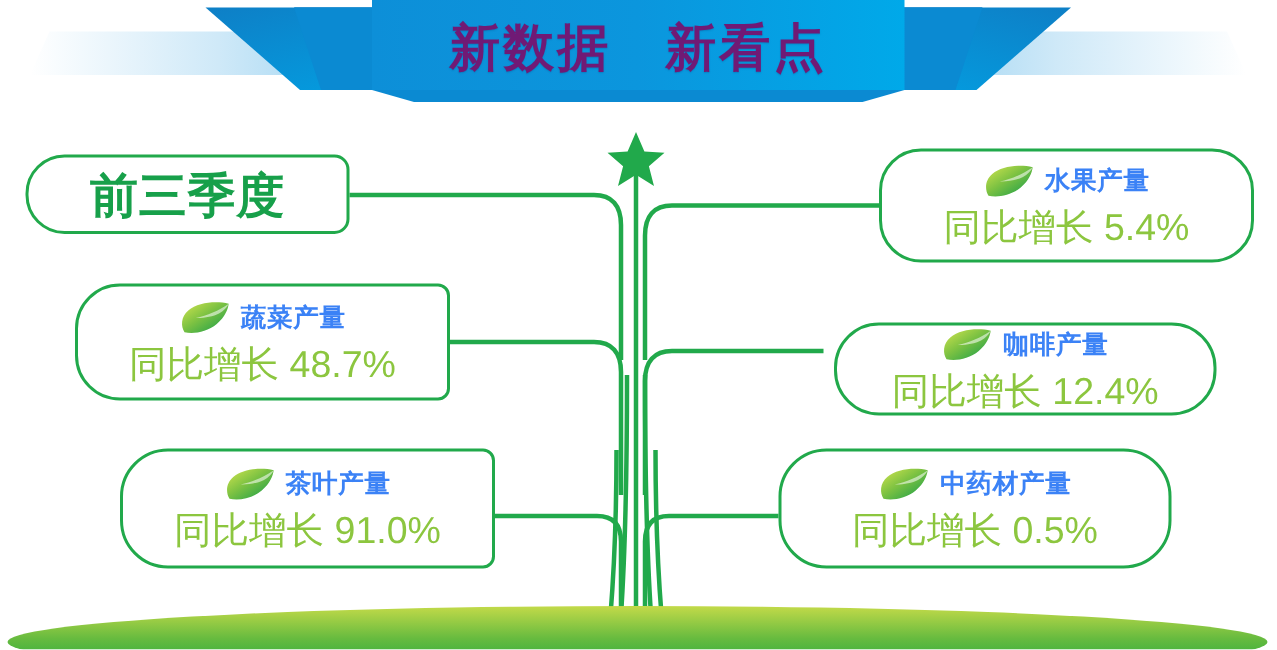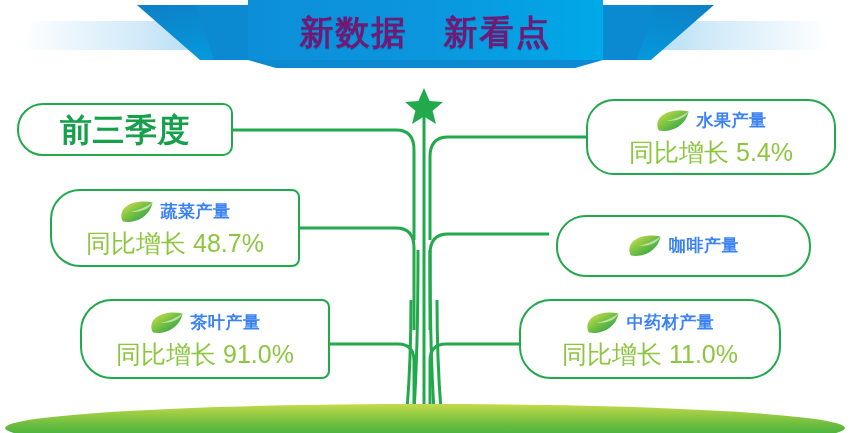--- a/index.html
+++ b/index.html
@@ -263,20 +263,21 @@
   </div>
 
   <div class="box" id="box-coffee">
     <div class="line1">
       <svg class="leaf" viewBox="0 0 34 24">
         <path d="M 32.5,2.5 C 24,0.5 12,1.5 5.5,7 C 0.5,11.2 0.5,17.5 3,21.5 C 9,22.8 18,21.5 24.5,16 C 30,11.4 32,6 32.5,2.5 Z" fill="url(#gLeaf)"></path>
         <path d="M 32.5,2.5 C 26,7 18,10.5 10.5,12 C 16,12.2 22,11 26,9 C 29,7.5 31.4,4.8 32.5,2.5 Z" fill="#ffffff" opacity="0.55"></path>
       </svg>
       <span class="title">咖啡产量</span>
     </div>
+    <div class="sub">同比增长 12.4%</div>
   </div>
 
   <div class="box" id="box-tea">
     <div class="line1">
       <svg class="leaf" viewBox="0 0 34 24">
         <path d="M 32.5,2.5 C 24,0.5 12,1.5 5.5,7 C 0.5,11.2 0.5,17.5 3,21.5 C 9,22.8 18,21.5 24.5,16 C 30,11.4 32,6 32.5,2.5 Z" fill="url(#gLeaf)"></path>
         <path d="M 32.5,2.5 C 26,7 18,10.5 10.5,12 C 16,12.2 22,11 26,9 C 29,7.5 31.4,4.8 32.5,2.5 Z" fill="#ffffff" opacity="0.55"></path>
       </svg>
       <span class="title">茶叶产量</span>
     </div>
@@ -284,16 +285,16 @@
   </div>
 
   <div class="box" id="box-herb">
     <div class="line1">
       <svg class="leaf" viewBox="0 0 34 24">
         <path d="M 32.5,2.5 C 24,0.5 12,1.5 5.5,7 C 0.5,11.2 0.5,17.5 3,21.5 C 9,22.8 18,21.5 24.5,16 C 30,11.4 32,6 32.5,2.5 Z" fill="url(#gLeaf)"></path>
         <path d="M 32.5,2.5 C 26,7 18,10.5 10.5,12 C 16,12.2 22,11 26,9 C 29,7.5 31.4,4.8 32.5,2.5 Z" fill="#ffffff" opacity="0.55"></path>
       </svg>
       <span class="title">中药材产量</span>
     </div>
-    <div class="sub">同比增长 11.0%</div>
+    <div class="sub">同比增长 0.5%</div>
   </div>
 
 </div>
 
 </body></html>

